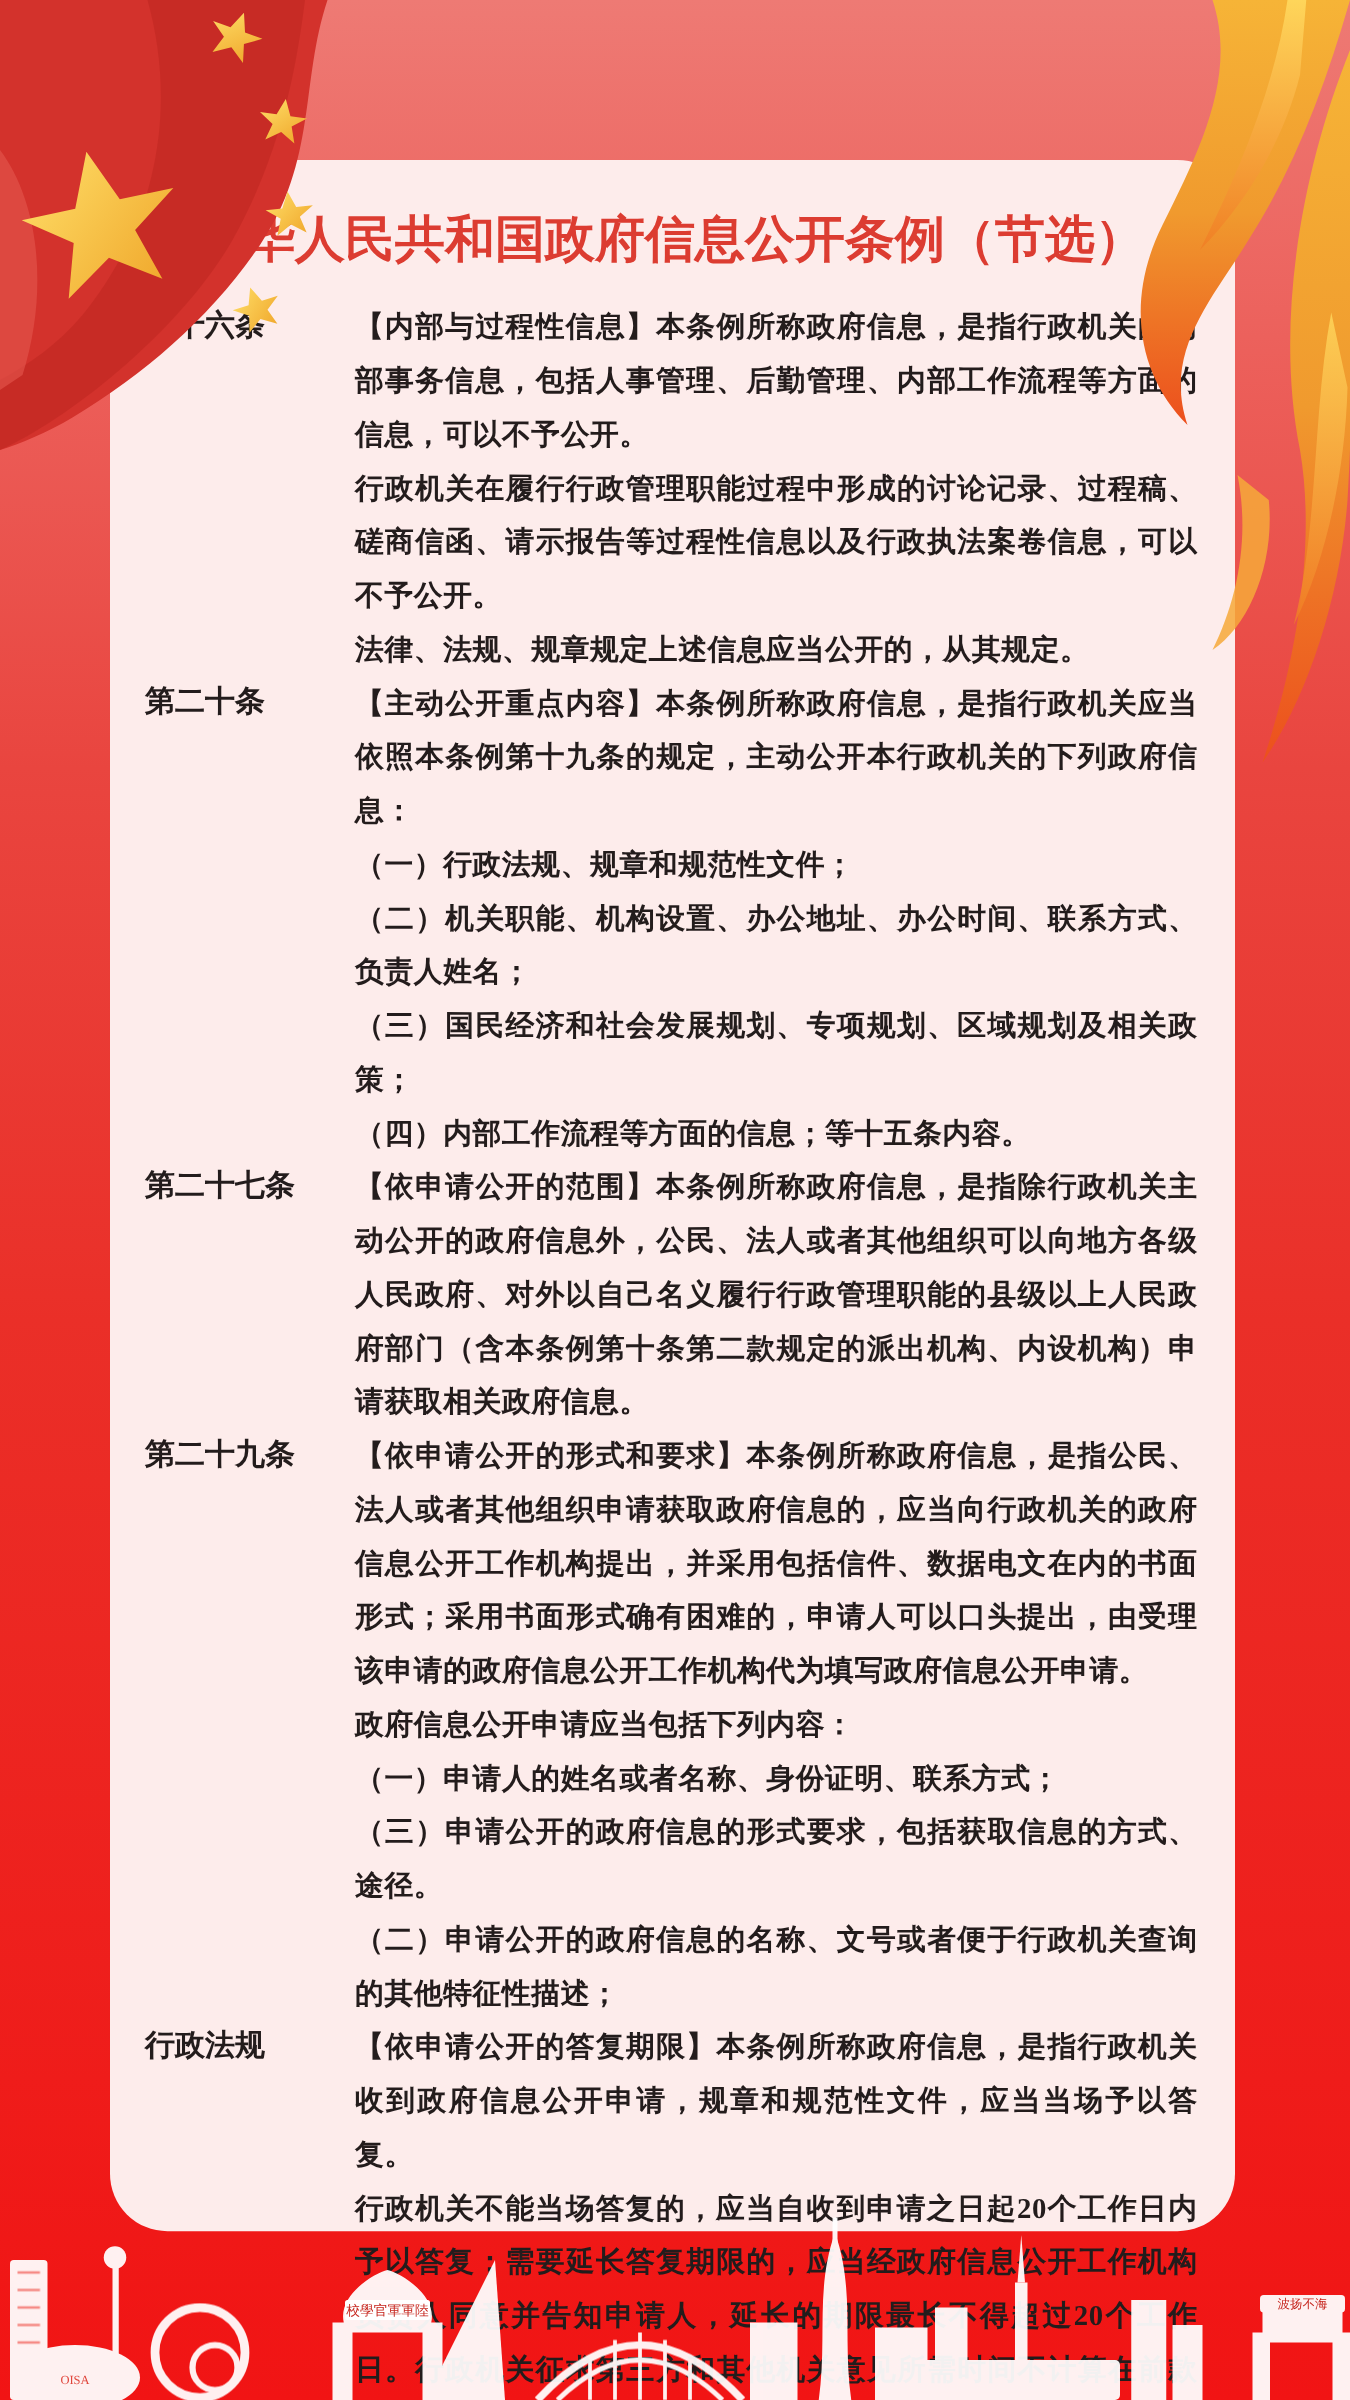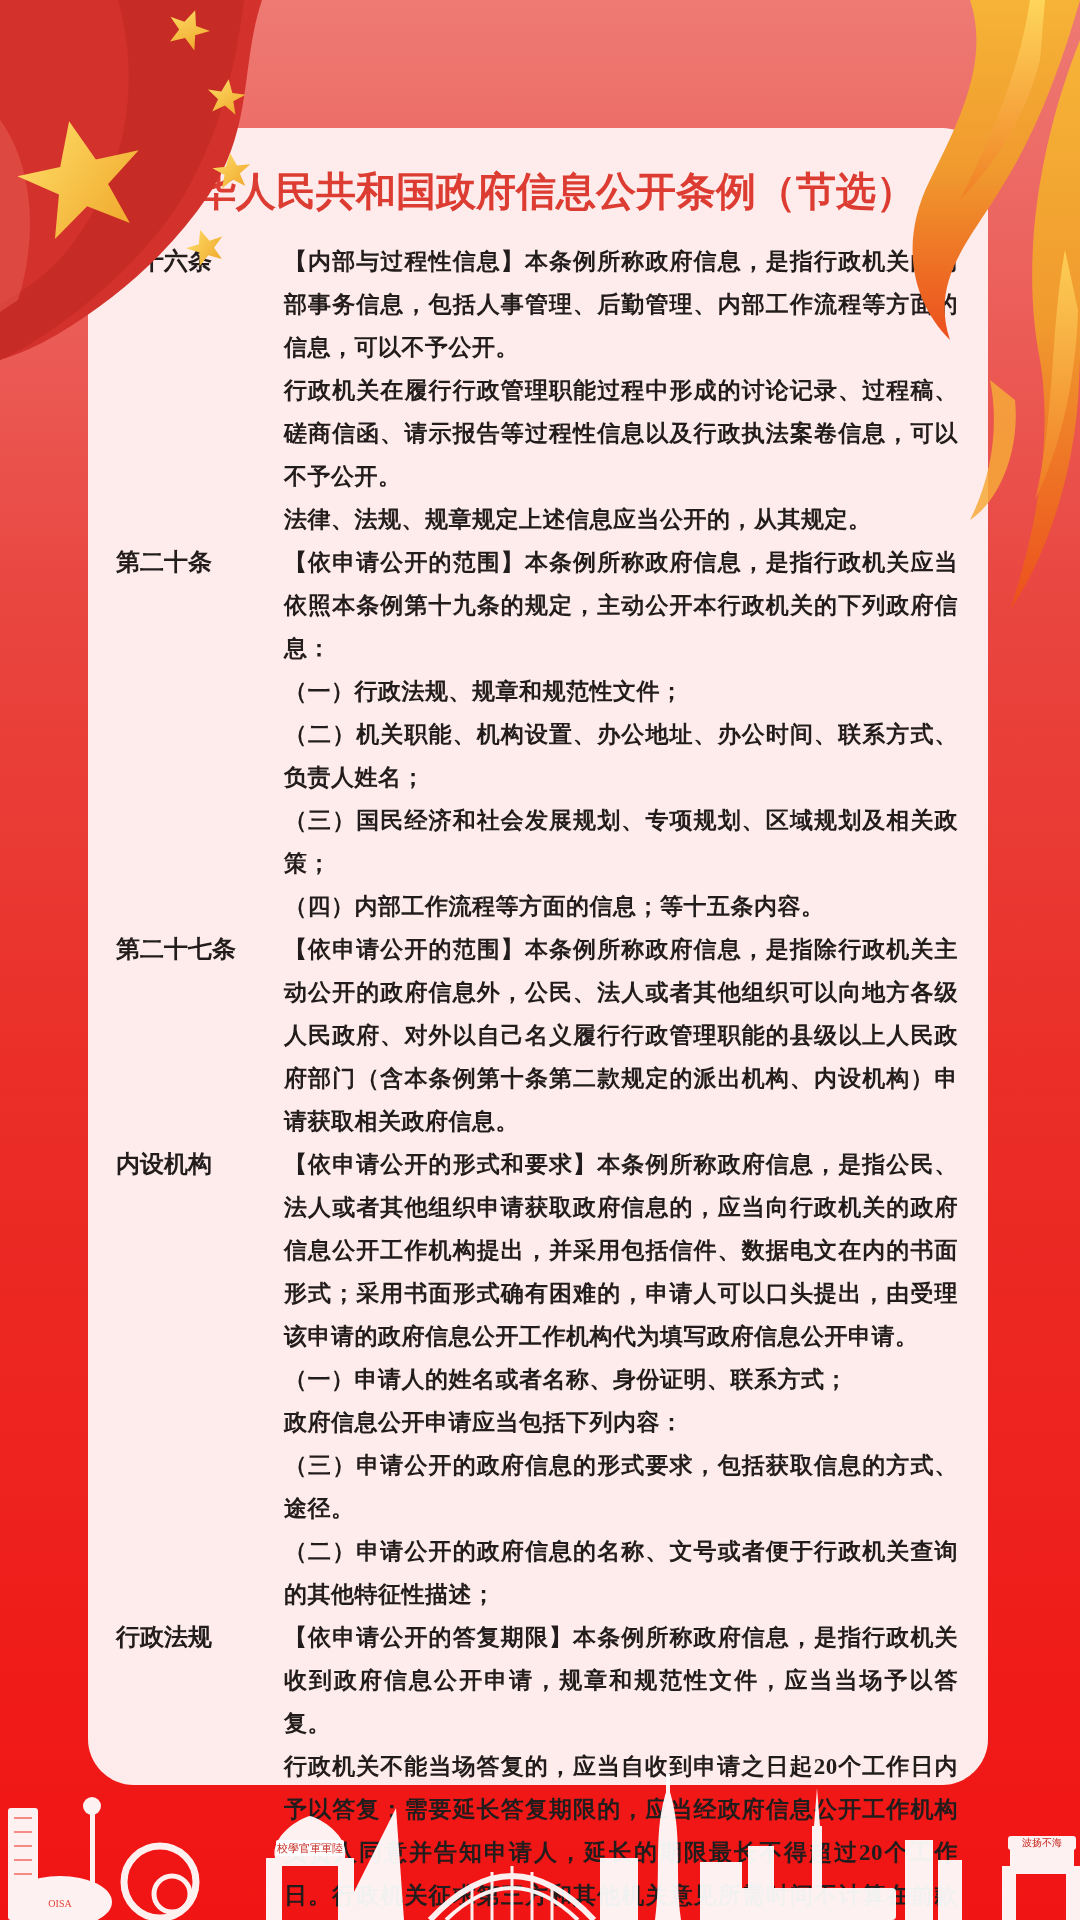--- a/index.html
+++ b/index.html
@@ -57,41 +57,41 @@
     <div class="article-body">
           <div class="article-paragraph">【内部与过程性信息】本条例所称政府信息，是指行政机关的内部事务信息，包括人事管理、后勤管理、内部工作流程等方面的信息，可以不予公开。</div>
           <div class="article-paragraph">行政机关在履行行政管理职能过程中形成的讨论记录、过程稿、磋商信函、请示报告等过程性信息以及行政执法案卷信息，可以不予公开。</div>
           <div class="article-paragraph">法律、法规、规章规定上述信息应当公开的，从其规定。</div>
         </div>
   </div>
 
   <div class="article-row">
     <div class="article-number">第二十条</div>
     <div class="article-body">
-          <div class="article-paragraph">【依申请公开的范围】本条例所称政府信息，是指行政机关应当依照本条例第十九条的规定，主动公开本行政机关的下列政府信息：</div>
+          <div class="article-paragraph">【主动公开重点内容】本条例所称政府信息，是指行政机关应当依照本条例第十九条的规定，主动公开本行政机关的下列政府信息：</div>
           <div class="article-paragraph">（一）行政法规、规章和规范性文件；</div>
           <div class="article-paragraph">（二）机关职能、机构设置、办公地址、办公时间、联系方式、负责人姓名；</div>
           <div class="article-paragraph">（三）国民经济和社会发展规划、专项规划、区域规划及相关政策；</div>
           <div class="article-paragraph">（四）内部工作流程等方面的信息；等十五条内容。</div>
         </div>
   </div>
 
   <div class="article-row">
     <div class="article-number">第二十七条</div>
     <div class="article-body">
           <div class="article-paragraph">【依申请公开的范围】本条例所称政府信息，是指除行政机关主动公开的政府信息外，公民、法人或者其他组织可以向地方各级人民政府、对外以自己名义履行行政管理职能的县级以上人民政府部门（含本条例第十条第二款规定的派出机构、内设机构）申请获取相关政府信息。</div>
         </div>
   </div>
 
   <div class="article-row">
-    <div class="article-number">内设机构</div>
+    <div class="article-number">第二十九条</div>
     <div class="article-body">
           <div class="article-paragraph">【依申请公开的形式和要求】本条例所称政府信息，是指公民、法人或者其他组织申请获取政府信息的，应当向行政机关的政府信息公开工作机构提出，并采用包括信件、数据电文在内的书面形式；采用书面形式确有困难的，申请人可以口头提出，由受理该申请的政府信息公开工作机构代为填写政府信息公开申请。</div>
+          <div class="article-paragraph">政府信息公开申请应当包括下列内容：</div>
           <div class="article-paragraph">（一）申请人的姓名或者名称、身份证明、联系方式；</div>
-          <div class="article-paragraph">政府信息公开申请应当包括下列内容：</div>
           <div class="article-paragraph">（三）申请公开的政府信息的形式要求，包括获取信息的方式、途径。</div>
           <div class="article-paragraph">（二）申请公开的政府信息的名称、文号或者便于行政机关查询的其他特征性描述；</div>
         </div>
   </div>
 
   <div class="article-row">
     <div class="article-number">行政法规</div>
     <div class="article-body">
           <div class="article-paragraph">【依申请公开的答复期限】本条例所称政府信息，是指行政机关收到政府信息公开申请，规章和规范性文件，应当当场予以答复。</div>
           <div class="article-paragraph">行政机关不能当场答复的，应当自收到申请之日起20个工作日内予以答复；需要延长答复期限的，应当经政府信息公开工作机构负责人同意并告知申请人，延长的期限最长不得超过20个工作日。行政机关征求第三方和其他机关意见所需时间不计算在前款规定的期限内。</div>

